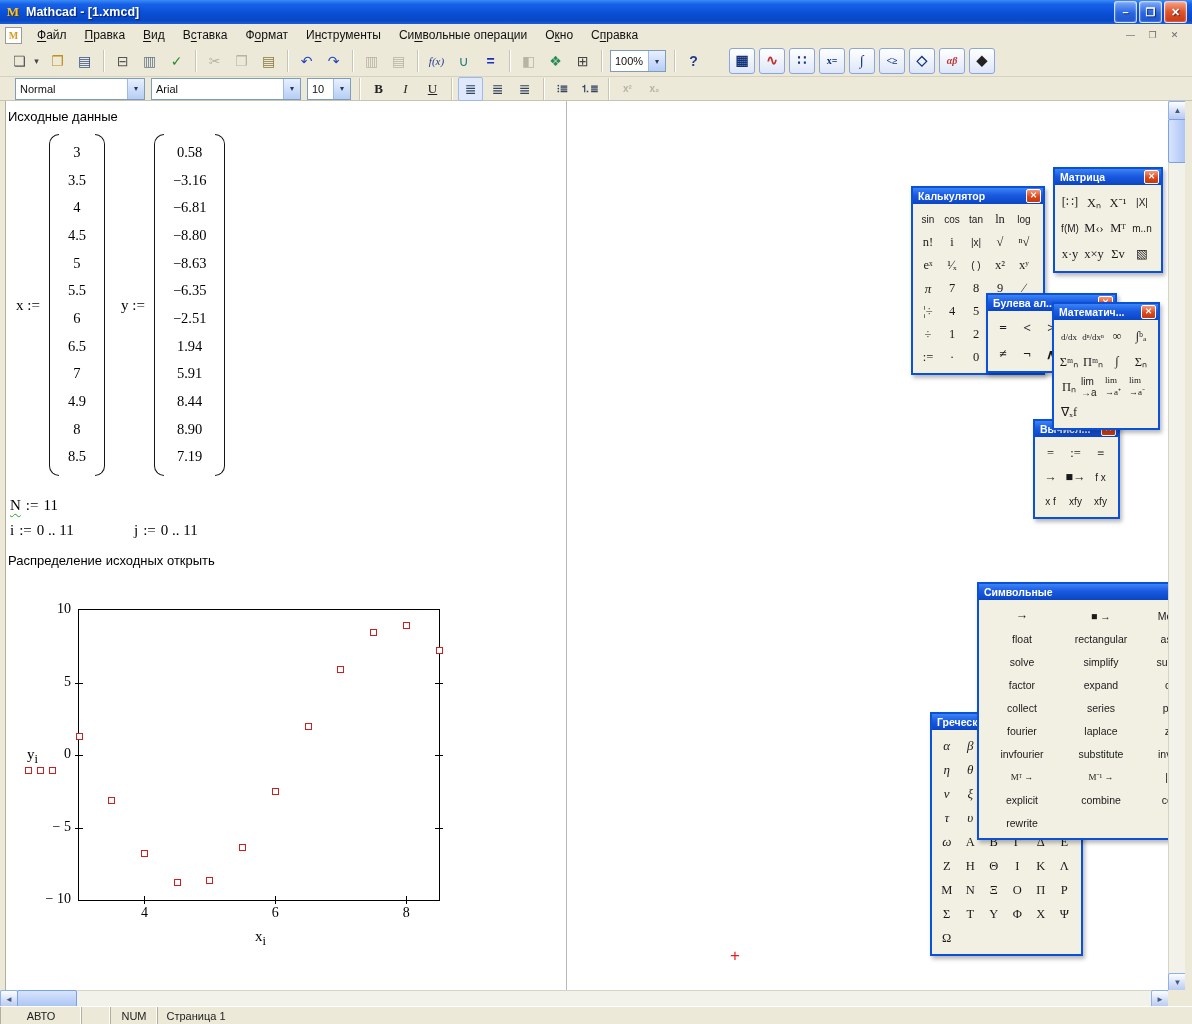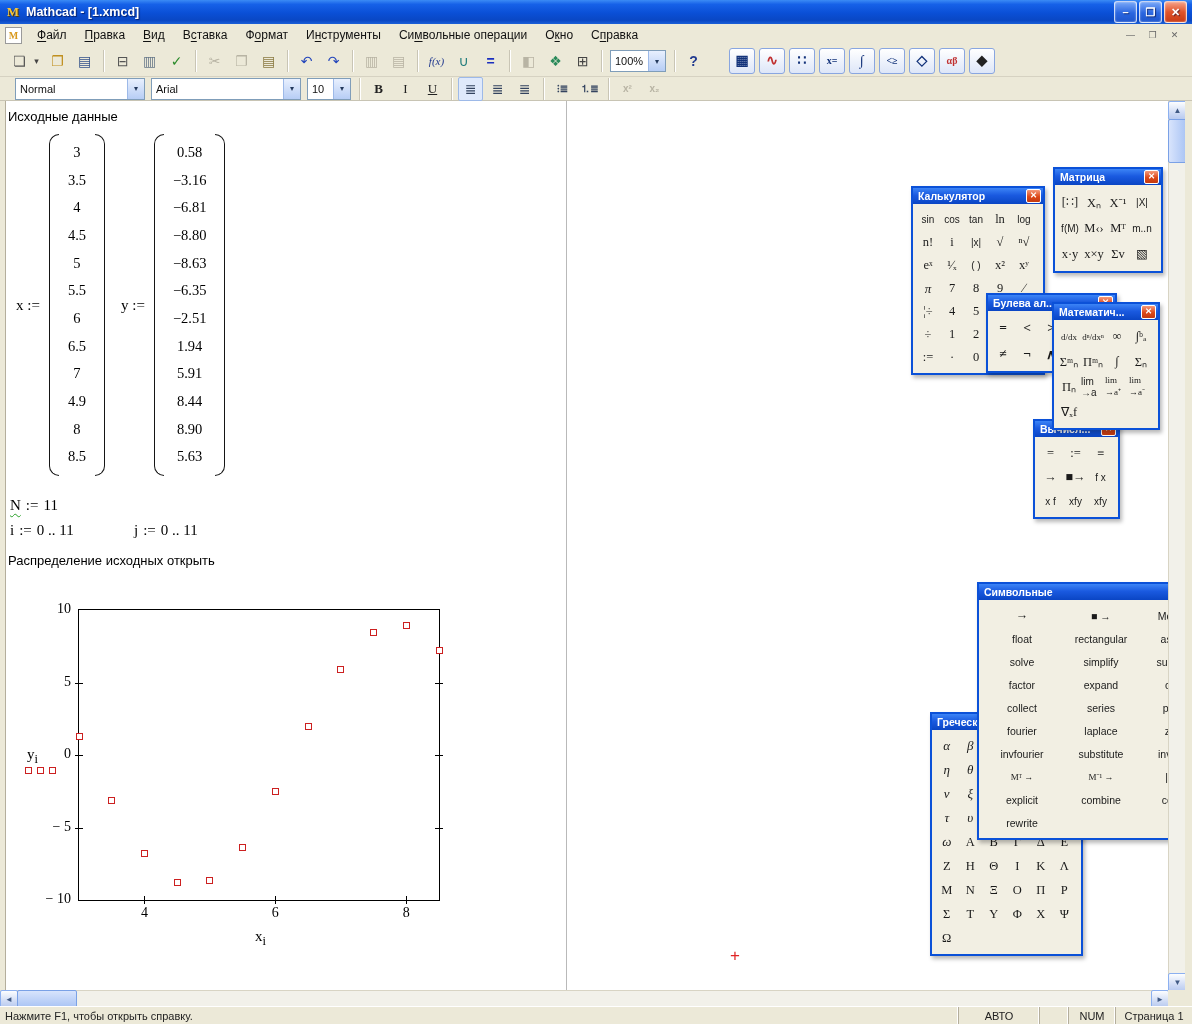--- a/index.html
+++ b/index.html
@@ -38,21 +38,21 @@
     border-bottom:1px solid #c8c4b4;display:flex;align-items:center;padding-left:12px;box-sizing:border-box}
   .tb-btn{width:23px;height:22px;display:flex;align-items:center;justify-content:center;margin:0 1px;
     border:1px solid transparent;border-radius:2px;cursor:default}
   .tb-btn .glyph{font-size:14px;color:#444;line-height:1}
   .tb-btn.narrow{width:11px;margin-left:-3px}
   .tb-btn.narrow .glyph{font-size:9px}
   .tb-btn.disabled .glyph{color:#b8b4a4}
   .tb-btn.fx .glyph{font:italic 11px "Liberation Serif",serif}
   .tb-btn.bold .glyph{font-weight:bold}
   .tb-btn.serif .glyph{font-family:"Liberation Serif",serif;font-size:13px;color:#222}
-  .tb-btn.italic .glyph{}
+  .tb-btn.italic .glyph{font-style:italic}
   .tb-btn.underline .glyph{text-decoration:underline}
   .tb-btn.smallg .glyph{font-size:10px;font-weight:bold}
   .tb-btn.pressed{border:1px solid #9db9e8;background:#dfe9fb}
   .tb-btn.math{width:24px;height:24px;border:1px solid #89a6e0;border-radius:3px;
     background:linear-gradient(180deg,#ffffff,#dde6f8);margin:0 2px}
   .tb-btn.math .glyph{font-weight:bold}
   .tb-sep{width:1px;height:22px;background:#c9c5b5;margin:0 5px;box-shadow:1px 0 0 #fff}
   .combo{height:20px;border:1px solid #7f9db9;background:#fff;display:flex;align-items:center;margin:0 3px}
   .combo-val{flex:1;font-size:11px;padding:0 4px;color:#111;white-space:nowrap;overflow:hidden}
   .combo-btn{width:16px;height:100%;display:flex;align-items:center;justify-content:center;font-size:8px;color:#23395d;
@@ -365,21 +365,21 @@
             <div class="vec-val">−3.16</div>
             <div class="vec-val">−6.81</div>
             <div class="vec-val">−8.80</div>
             <div class="vec-val">−8.63</div>
             <div class="vec-val">−6.35</div>
             <div class="vec-val">−2.51</div>
             <div class="vec-val">1.94</div>
             <div class="vec-val">5.91</div>
             <div class="vec-val">8.44</div>
             <div class="vec-val">8.90</div>
-            <div class="vec-val">5.63</div>
+            <div class="vec-val">7.19</div>
           </span>
           <span class="par pr"></span>
         </span>
       </div>
 
     <div class="math-region math" style="left:10px;top:396px">
       <span class="squiggle">N</span>
         <span class="sp"></span>
       <span>:=</span>
         <span class="sp"></span>
@@ -666,19 +666,18 @@
   <span class="sb-btn" style="left:1151px;top:990px;width:16px;height:16px">►</span>
 
   <div id="vscroll"></div>
   <span class="sb-btn" style="left:1168px;top:101px;width:17px;height:17px">▲</span>
   <div id="vthumb"></div>
   <span class="sb-btn" style="left:1168px;top:973px;width:17px;height:17px">▼</span>
   <div id="sb-corner"></div>
   <div id="right-strip"></div>
 
   <div id="statusbar">
-    <span id="status-help">Нажмите F1, чтобы открыть справку.</span>
     <span class="status-cell" style="width:80px">АВТО</span>
     <span class="status-cell" style="width:28px"></span>
     <span class="status-cell" style="width:46px">NUM</span>
     <span class="status-cell" style="width:76px">Страница 1</span>
   </div>
 </div>
 
 </body></html>

